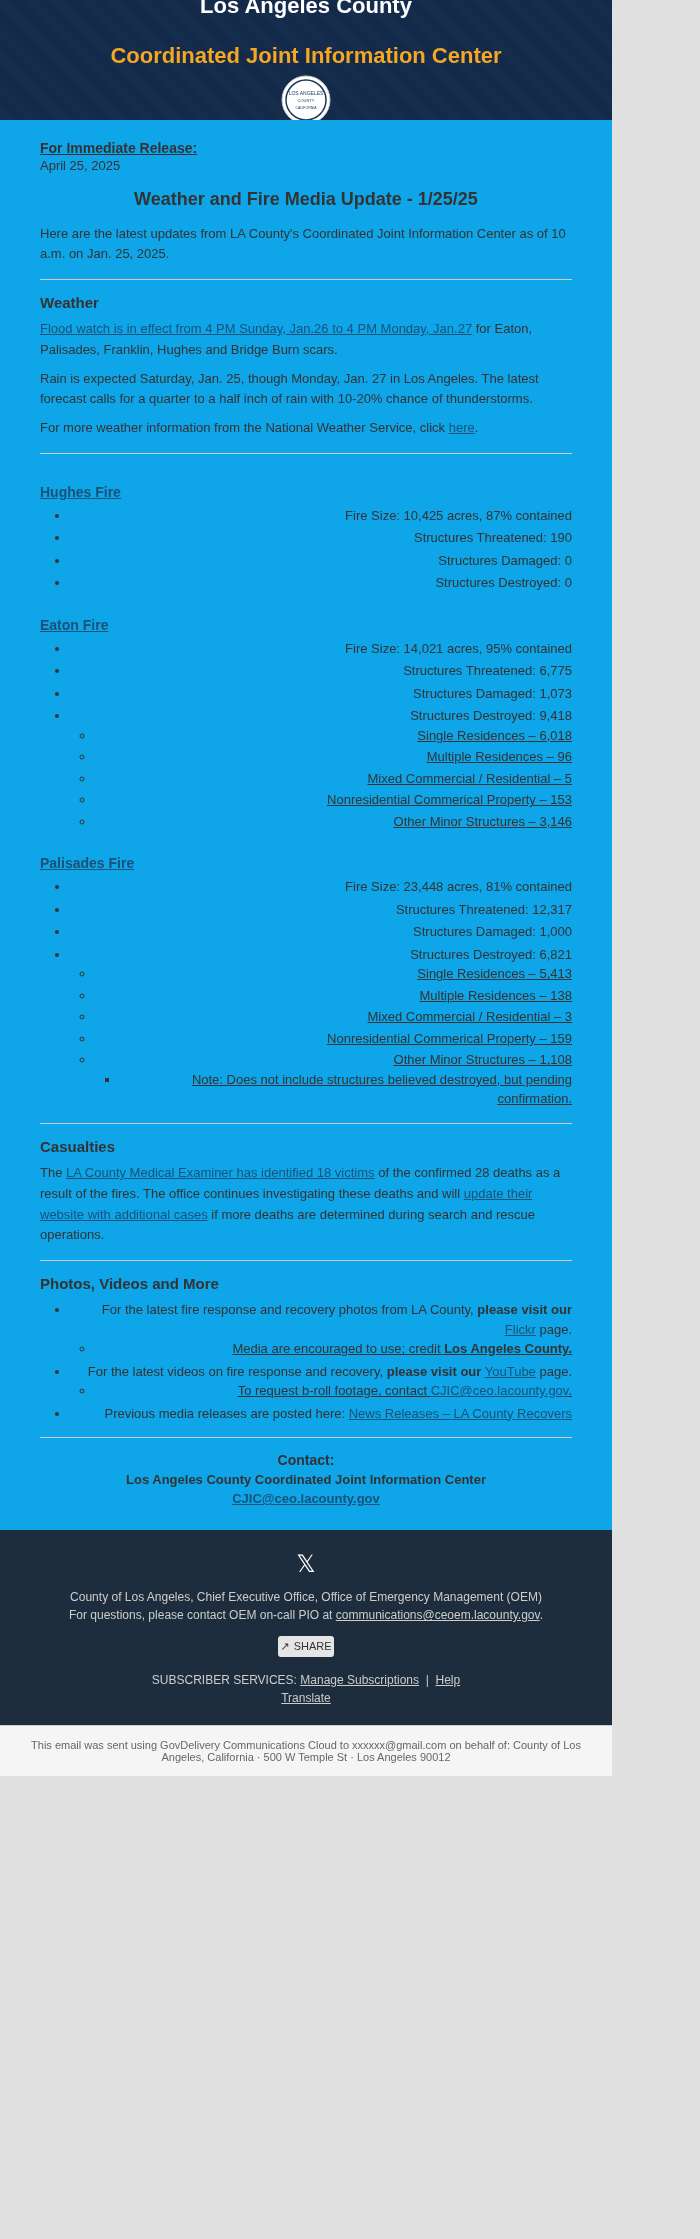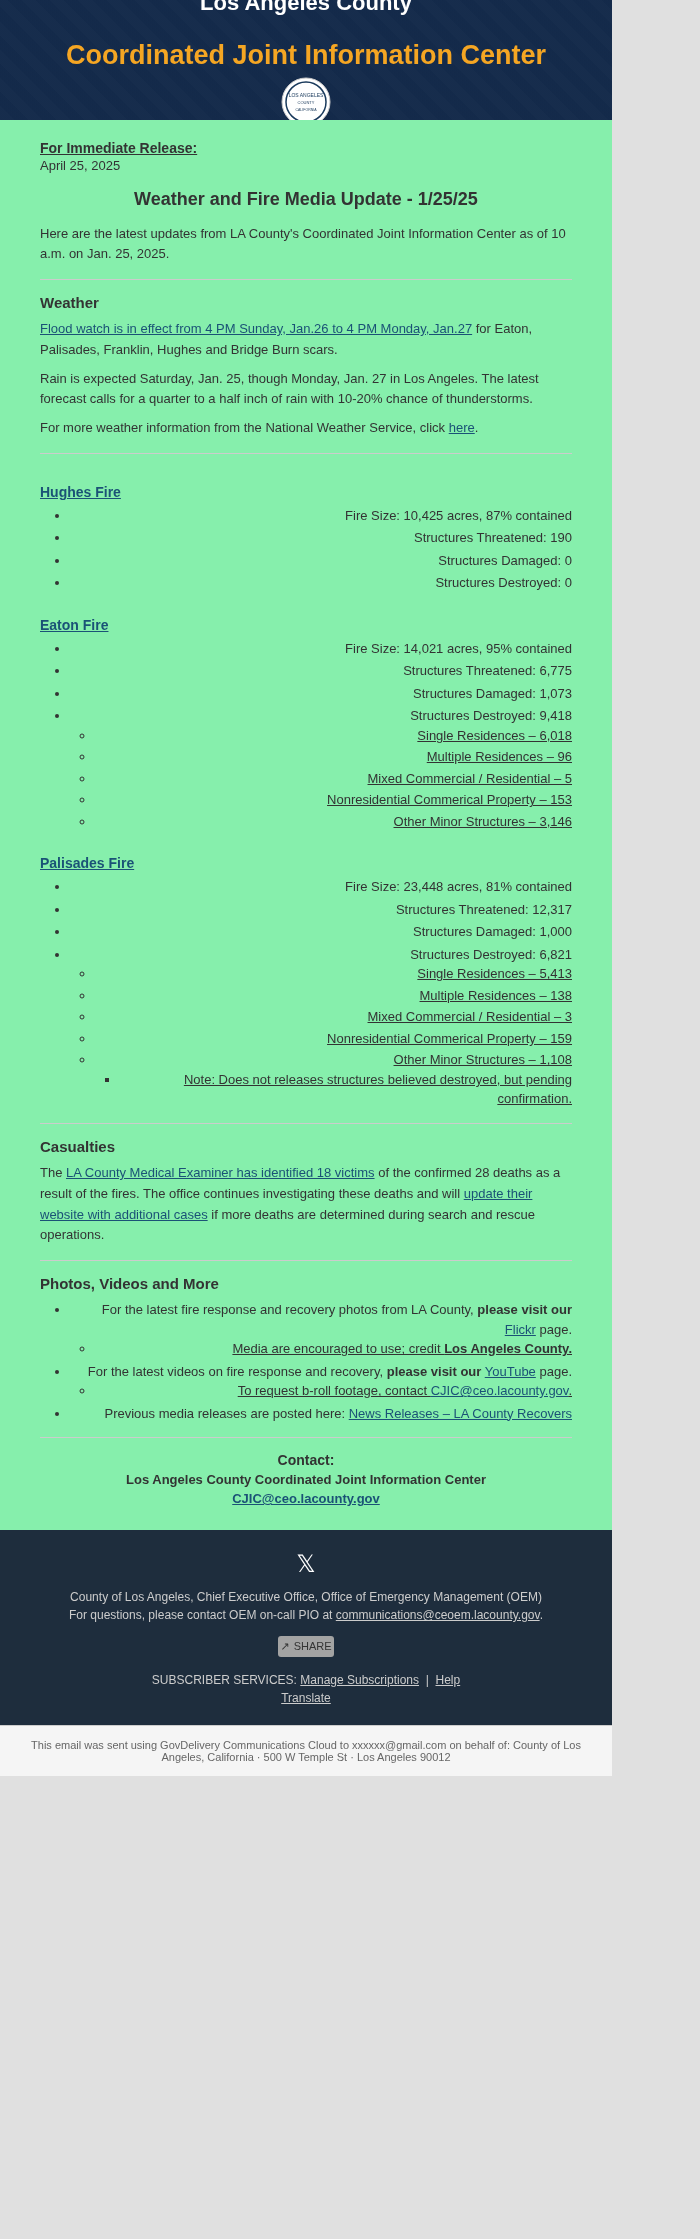--- a/index.html
+++ b/index.html
@@ -48,34 +48,34 @@
       text-align: center;
     }
     .header-title-main {
       color: #ffffff;
       font-size: 22px;
       font-weight: bold;
       font-family: Arial, sans-serif;
     }
     .header-title-sub {
       color: #f5a623;
-      font-size: 27px;
+      font-size: 22px;
       font-weight: bold;
       font-family: Arial, sans-serif;
       margin-top: 24px;
     }
     .header-seal {
       width: 50px;
       height: 50px;
       margin-top: 6px;
     }
     
     .content {
       padding: 20px 40px;
-      background: #86efac;
+      background: #0ea5e9;
     }
     .immediate-release {
       font-weight: bold;
       text-decoration: underline;
       font-size: 14px;
       margin-bottom: 2px;
     }
     .date-line {
       font-size: 13px;
       margin-bottom: 16px;
@@ -176,21 +176,21 @@
       font-size: 12px;
       line-height: 1.5;
       margin-bottom: 6px;
       color: #cccccc;
     }
     .footer-dark a {
       color: #cccccc;
     }
     .share-btn {
       display: inline-block;
-      background: #a3a3a3;
+      background: #e5e5e5;
       color: #333;
       font-size: 11px;
       padding: 4px 2px;
       border-radius: 3px;
       margin: 6px 0;
     }
     .subscriber-row {
       font-size: 12px;
       color: #cccccc;
       margin-top: 10px;
@@ -296,21 +296,21 @@
       <li>Structures Threatened: 12,317</li>
       <li>Structures Damaged: 1,000</li>
       <li><span>Structures Destroyed: 6,821</span>
         <ul class="sub-list">
           <li>Single Residences – 5,413</li>
           <li>Multiple Residences – 138</li>
           <li>Mixed Commercial / Residential – 3</li>
           <li>Nonresidential Commerical Property – 159</li>
           <li><span>Other Minor Structures – 1,108</span>
             <ul class="sub-sub-list">
-              <li>Note: Does not releases structures believed destroyed, but pending confirmation.</li>
+              <li>Note: Does not include structures believed destroyed, but pending confirmation.</li>
             </ul>
           </li>
         </ul>
       </li>
     </ul>
 
     <hr class="divider">
 
     
     <div class="section-heading">Casualties</div>

